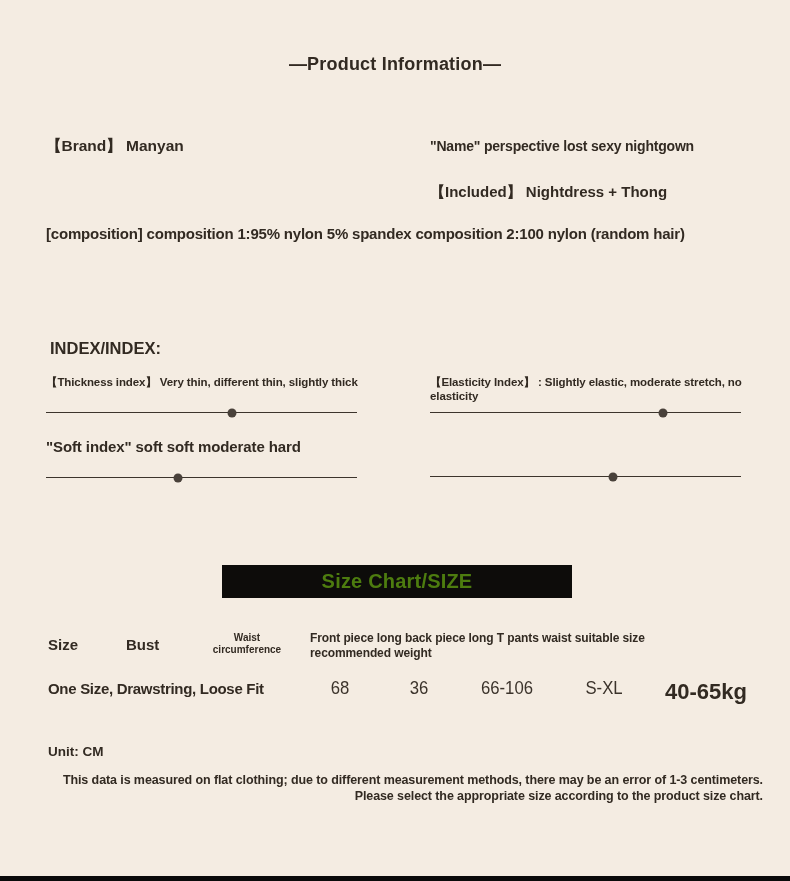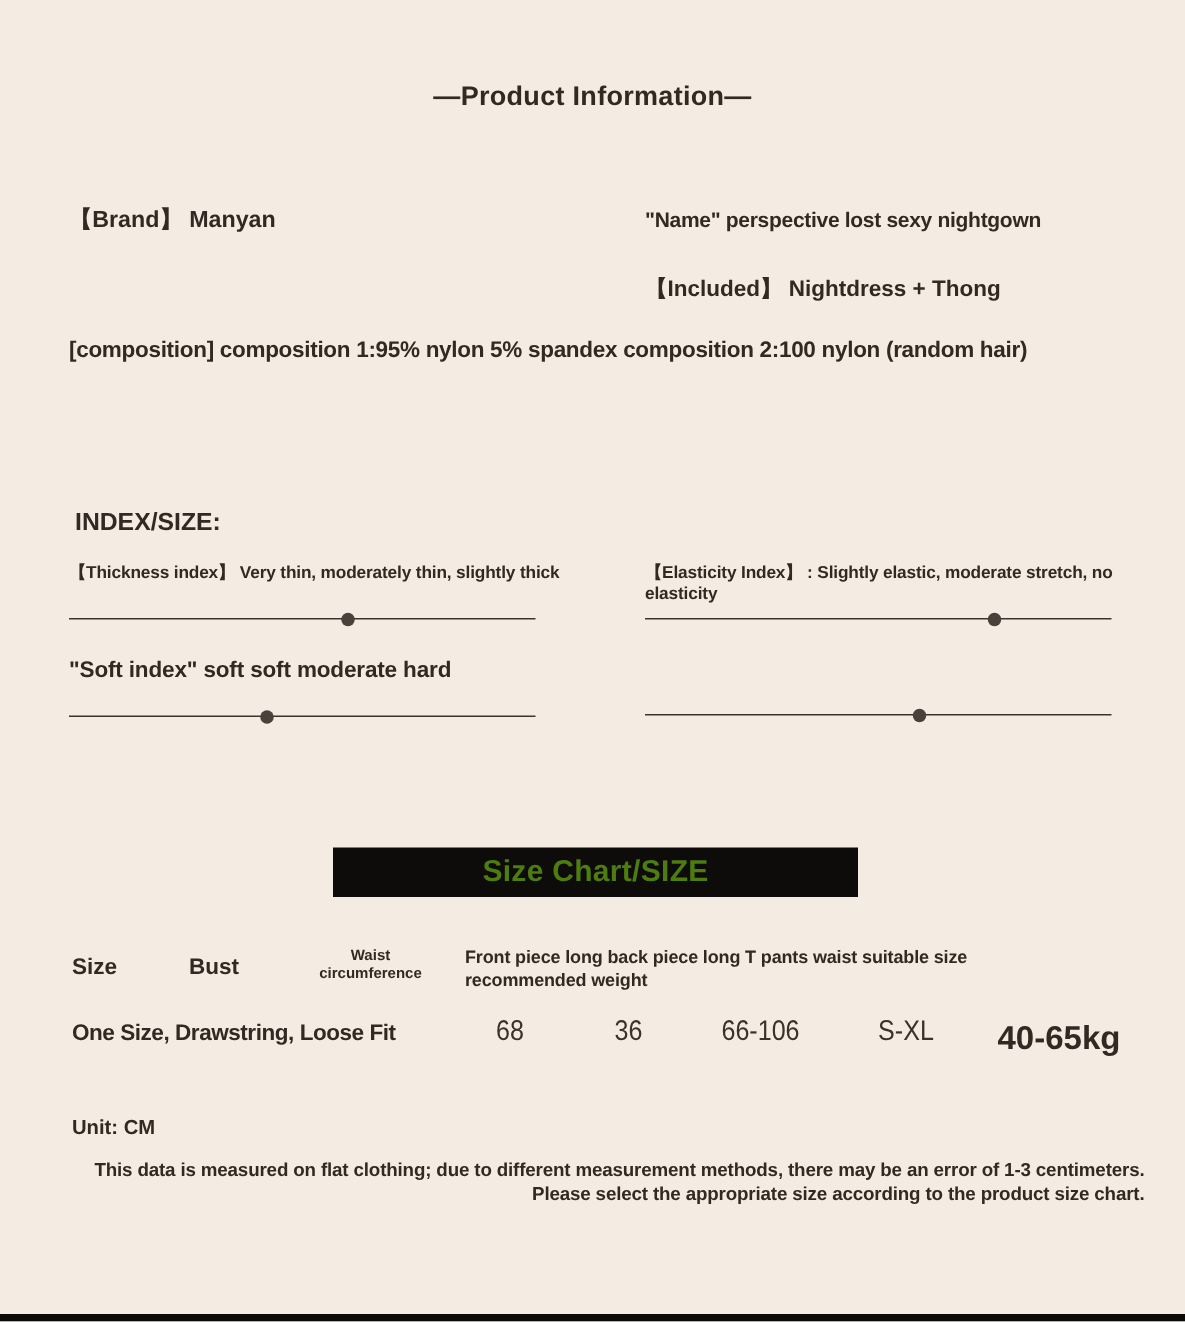--- a/index.html
+++ b/index.html
@@ -67,23 +67,23 @@
 
 <div class="page">
 
   <div class="title">—Product Information—</div>
 
   <div class="txt brand">【Brand】 Manyan</div>
   <div class="txt pname">"Name" perspective lost sexy nightgown</div>
   <div class="txt included">【Included】 Nightdress + Thong</div>
   <div class="txt compo">[composition] composition 1:95% nylon 5% spandex composition 2:100 nylon (random hair)</div>
 
-  <div class="txt idx-head">INDEX/SIZE:</div>
+  <div class="txt idx-head">INDEX/INDEX:</div>
 
-  <div class="idx-label lbl-thick">【Thickness index】 Very thin, moderately thin, slightly thick</div>
+  <div class="idx-label lbl-thick">【Thickness index】 Very thin, different thin, slightly thick</div>
   <div class="slider sl-1">
     <div class="track"></div>
     <div class="dot" style="left:59.8%"></div>
   </div>
 
   <div class="idx-label lbl-elast">【Elasticity Index】 : Slightly elastic, moderate stretch, no elasticity</div>
   <div class="slider sl-2">
     <div class="track"></div>
     <div class="dot" style="left:74.9%"></div>
   </div>

